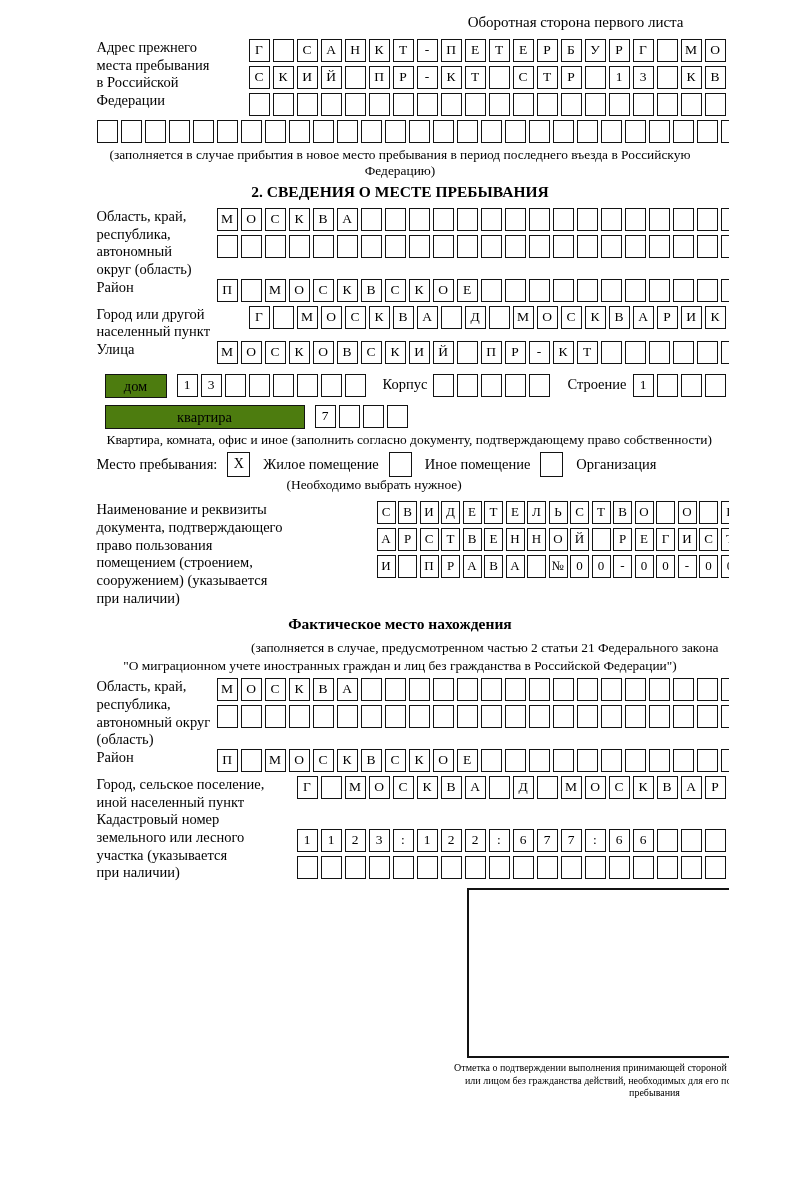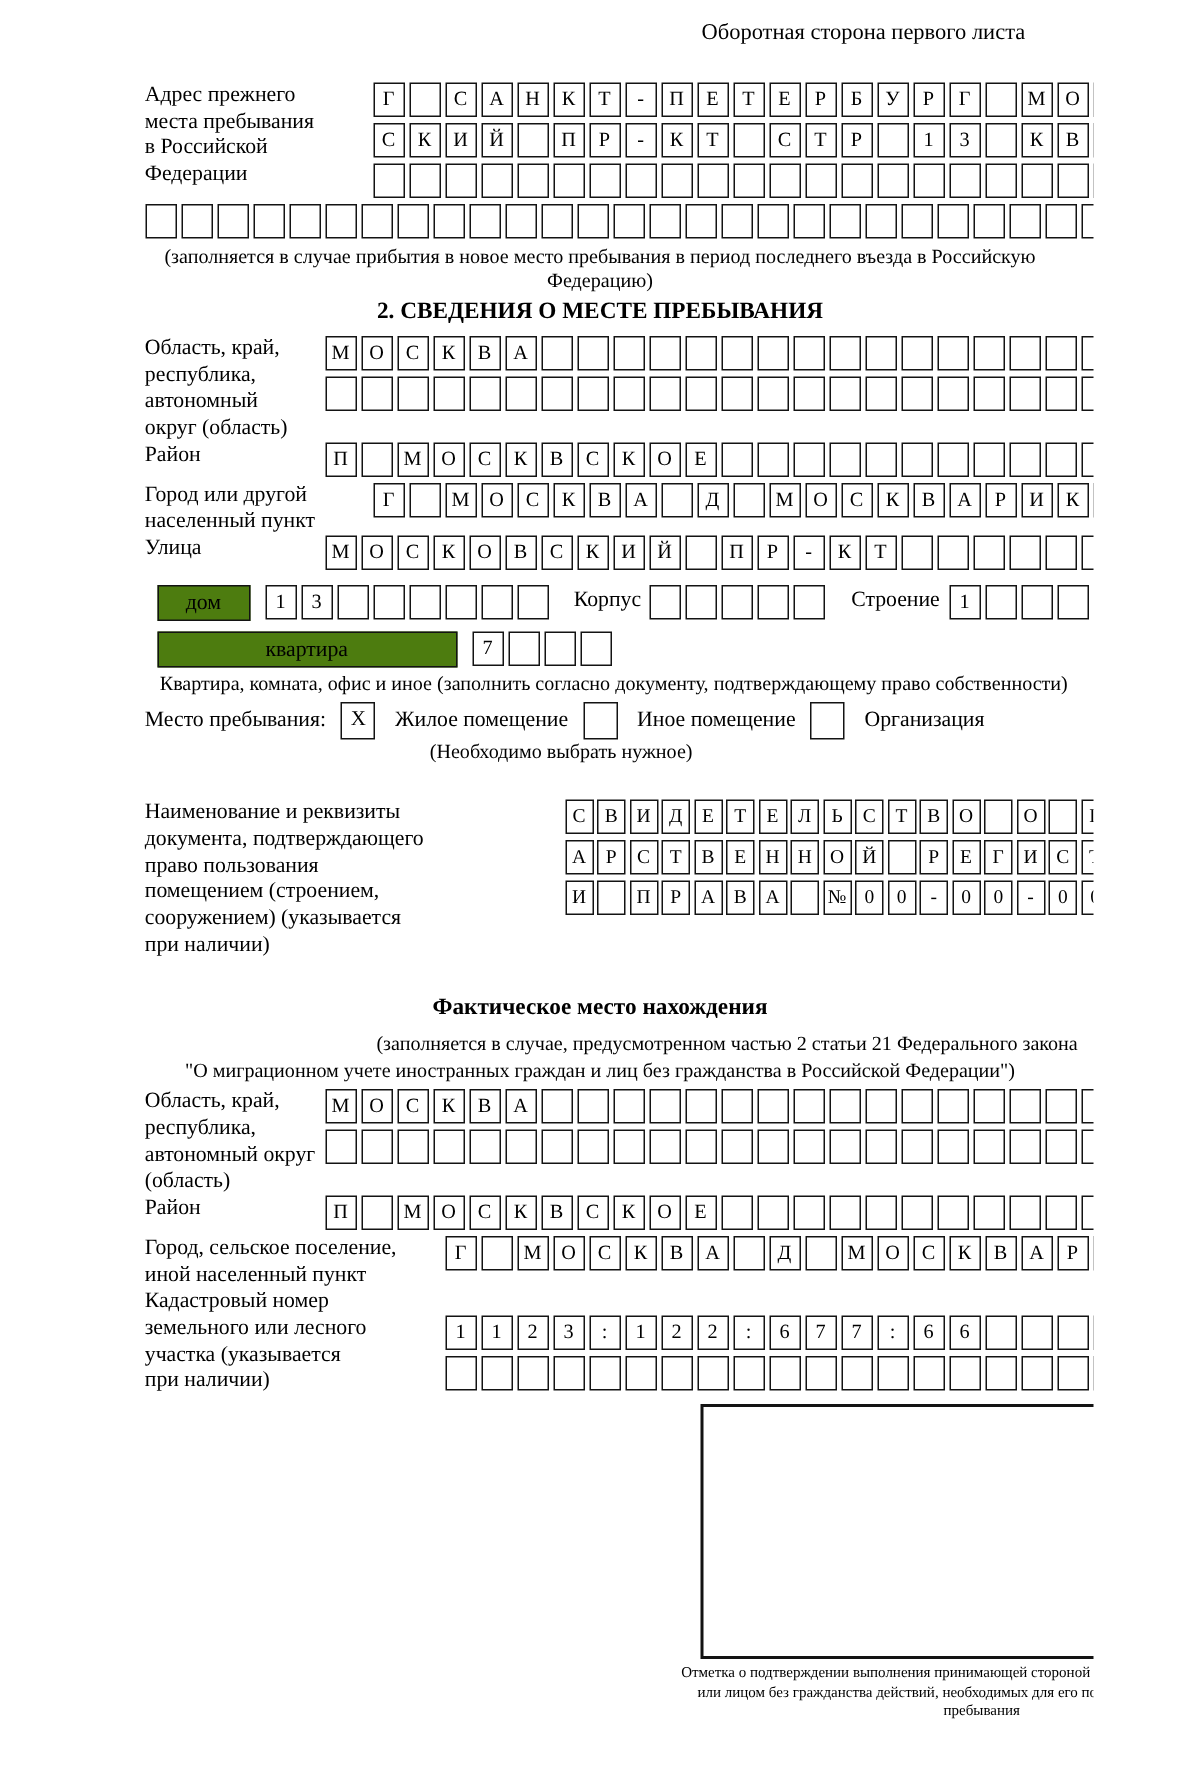--- a/index.html
+++ b/index.html
@@ -43,21 +43,21 @@
   .placerow .cell { width:23px; min-width:23px; height:25px; line-height:22px; font-size:14px; }
   .opt-gap { margin-left:26px; }
 
   .mark-box {
     box-sizing:border-box; margin:5px 0 4px 395px;
     width:357px; height:170px; border:2px solid #131313; background:#fff;
   }
   .mark-caption { width:410px; margin-left:378px; font-size:10px; text-align:center; line-height:1.25; }
 
   .pad-top18 { padding-top:18px; }
-  .mt6 { margin-top:6px; } .mt8 { margin-top:24px; } .mt4 { margin-top:4px; }
+  .mt6 { margin-top:6px; } .mt8 { margin-top:8px; } .mt4 { margin-top:4px; }
 </style>
 </head>
 <body>
 
 <div class="page">
 
   <div class="hdr">Оборотная сторона первого листа</div>
 
   <div class="block mt8">
     <div class="lbl w152">Адрес прежнего

